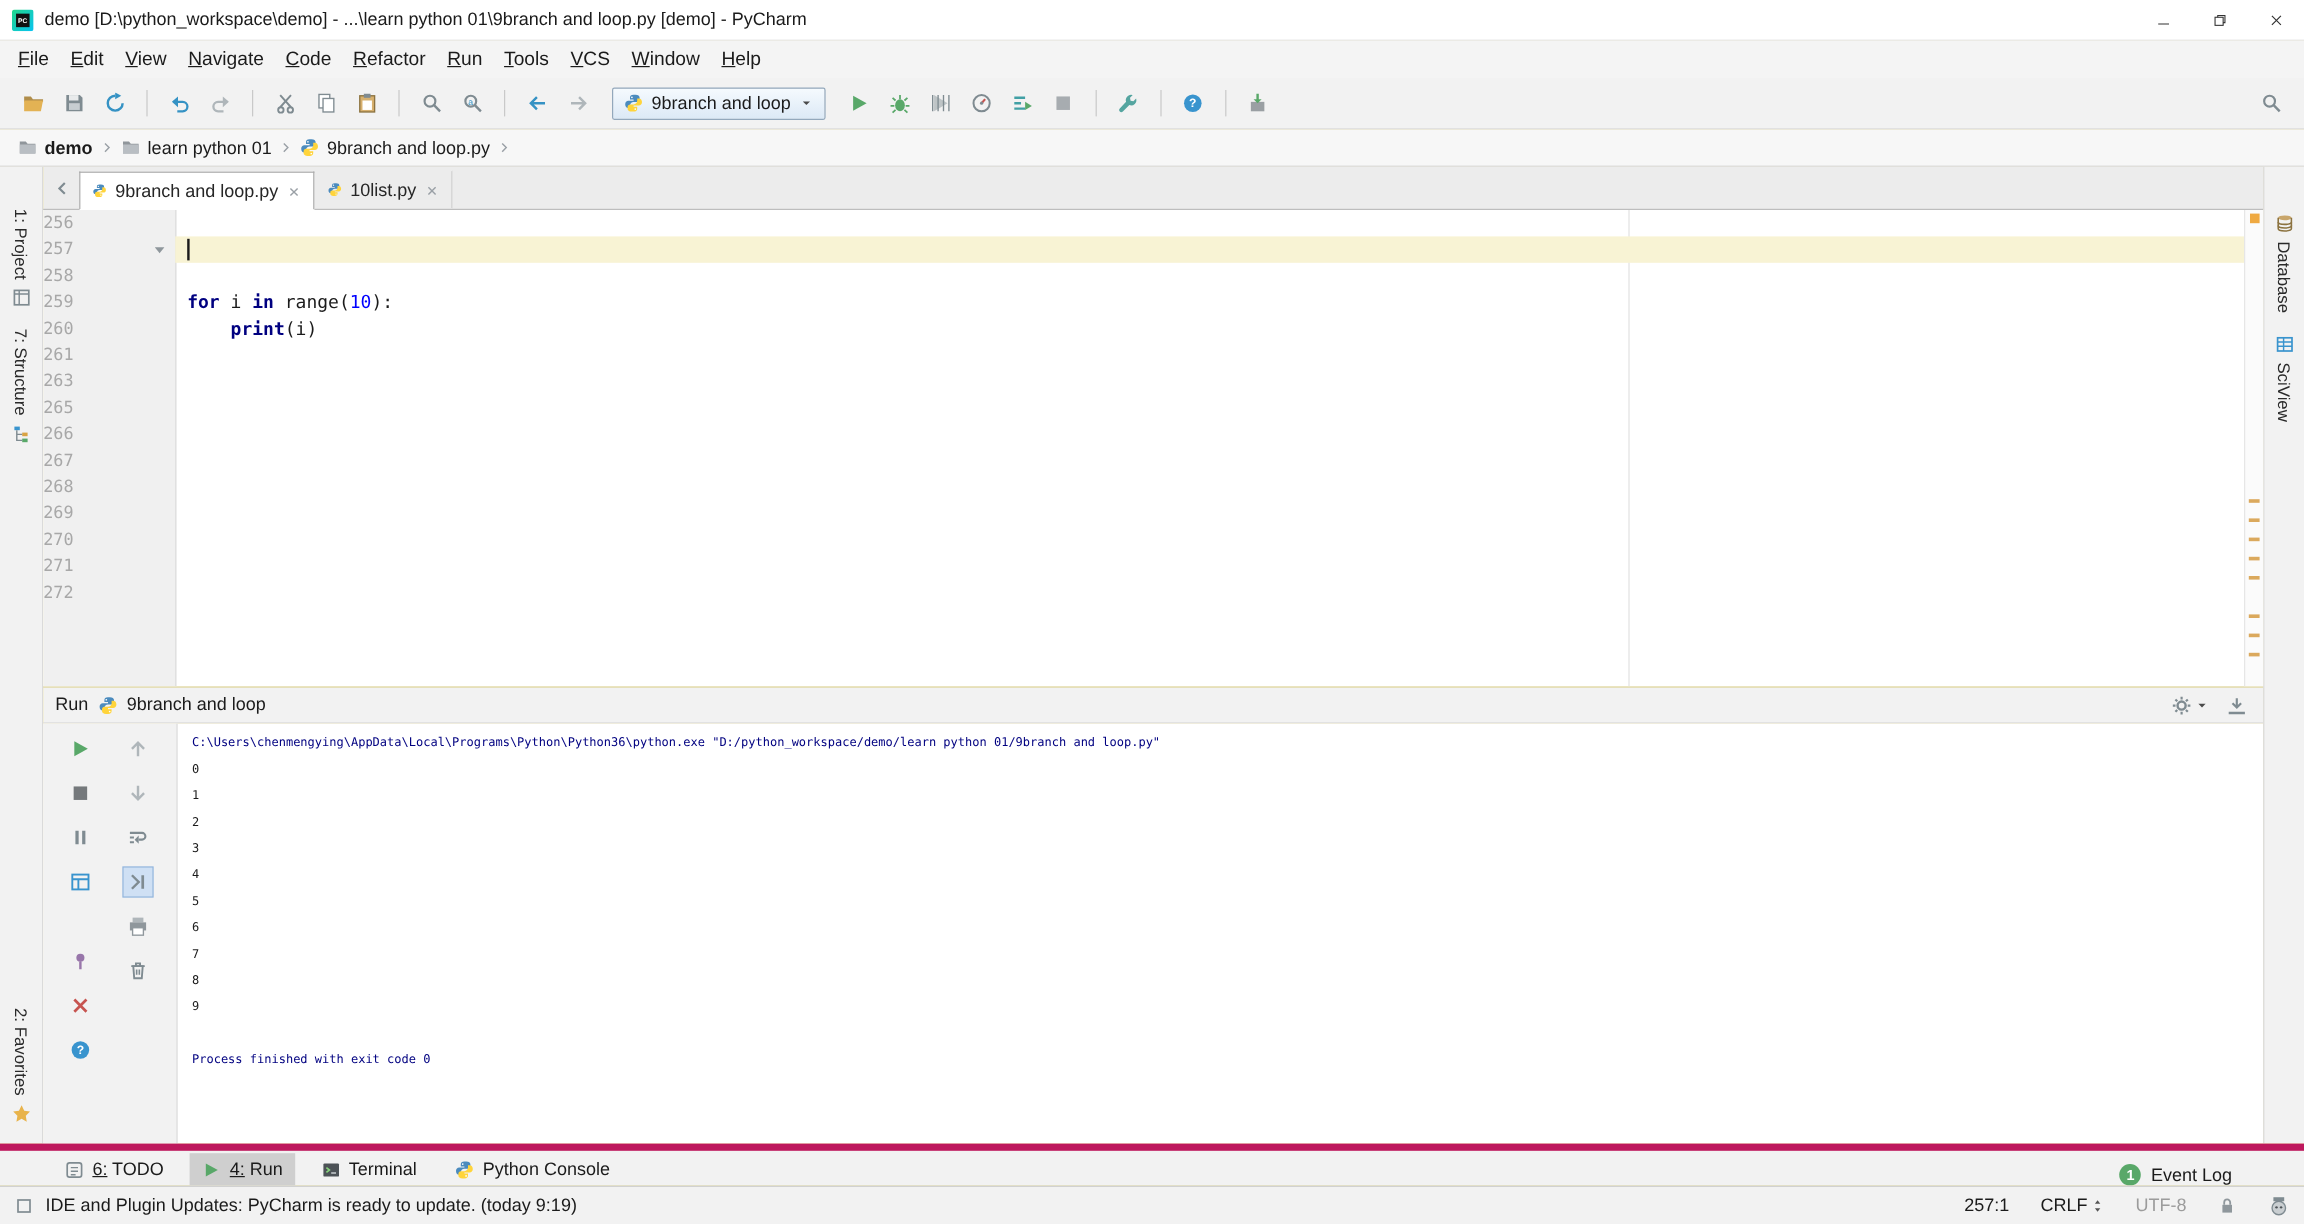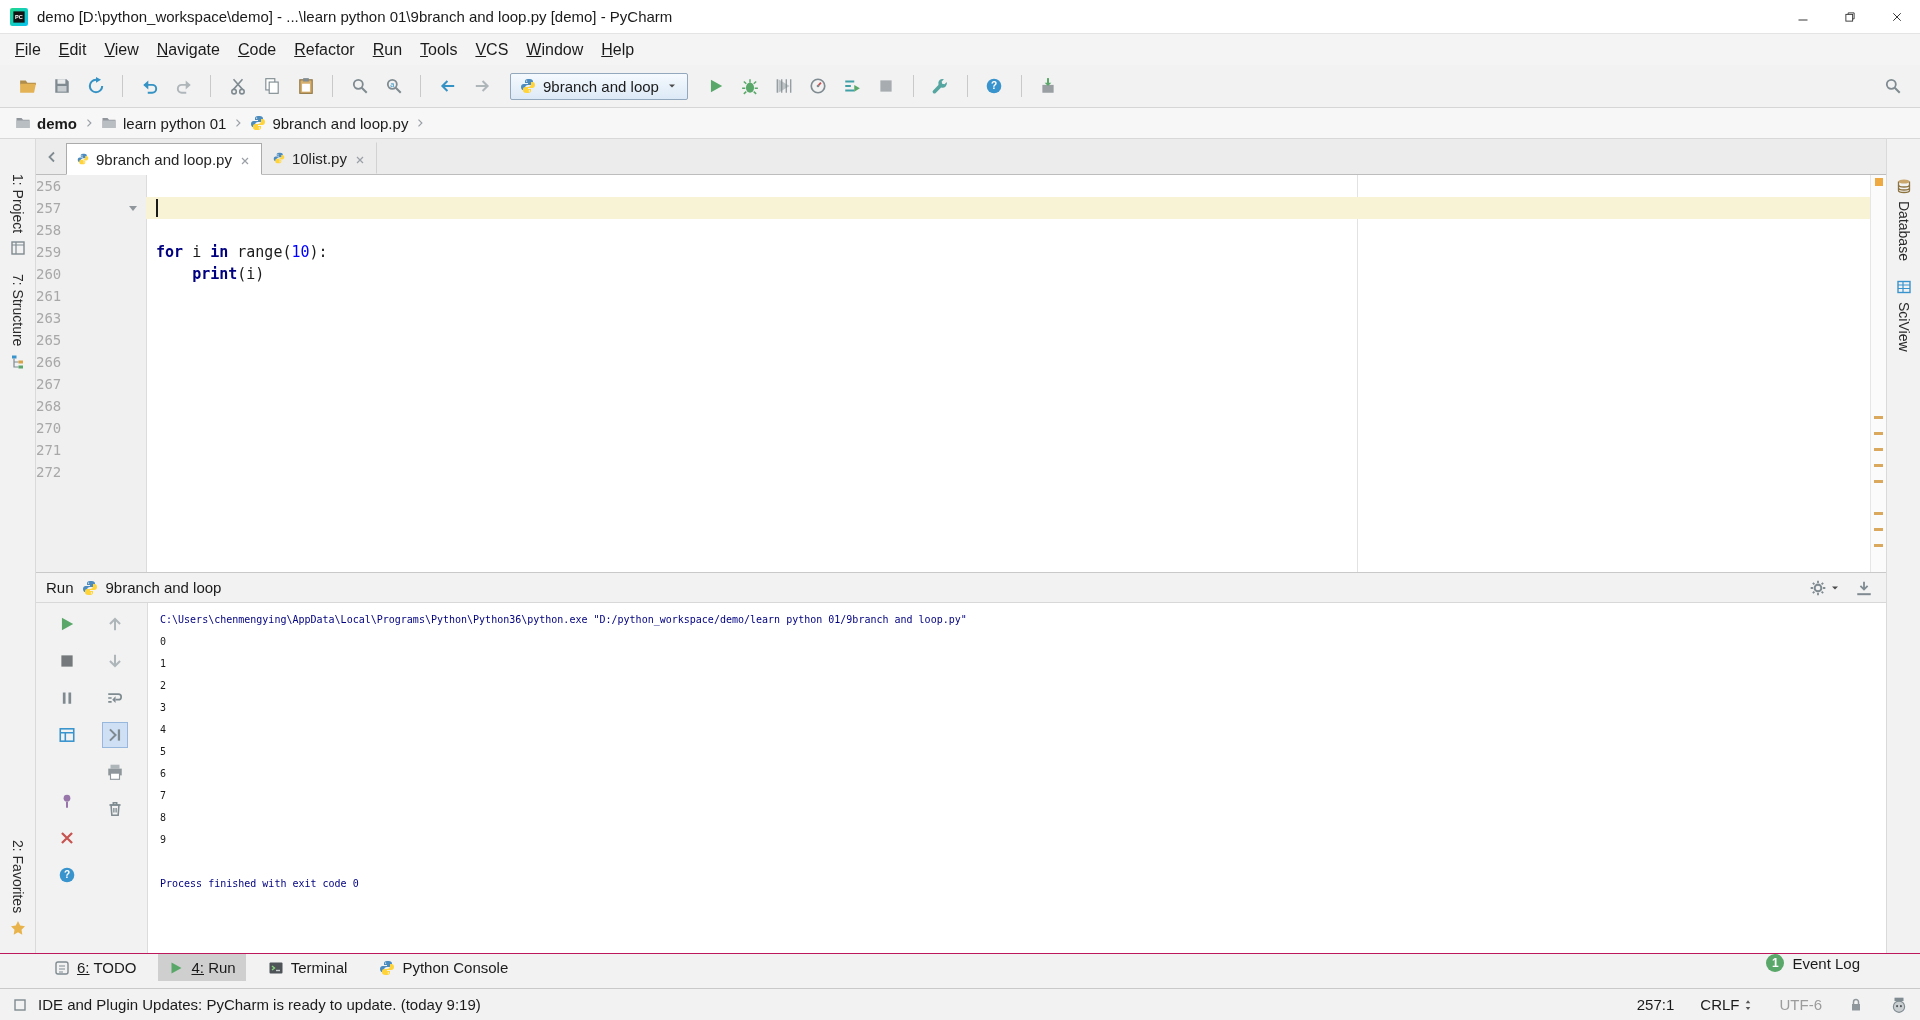--- a/index.html
+++ b/index.html
@@ -71,21 +71,21 @@
 .run-body{flex:1;display:flex;min-height:0;background:#fff}
 .run-toolbar{width:112px;background:#f2f2f2;border-right:1px solid #dcdcdc;display:flex;gap:2px;padding:8px 0 0 8px;flex:0 0 auto}
 .rt-col{display:flex;flex-direction:column;gap:11px;width:46px;align-items:center}
 .rt-btn{width:26px;height:26px;display:flex;align-items:center;justify-content:center;border:1px solid transparent}
 .rt-btn.active{background:#cfe0f4;border:1px solid #97b7dc}
 .rt-spacer{height:18px}
 .console{flex:1;padding:6px 8px 0 12px;font-family:"DejaVu Sans Mono","Liberation Mono",monospace;font-size:10px;overflow:hidden}
 .console-line{height:22px;line-height:22px;white-space:pre;color:#1b1b1b}
 .console-line.sys{color:var(--sys,#000080)}
 
-.bottombar{height:35px;background:#f2f2f2;border-top:1px solid #be185d;display:flex;align-items:flex-start;padding:0 14px 0 44px;font-size:15px;flex:0 0 auto}
+.bottombar{height:35px;background:#f2f2f2;border-top:6px solid #be185d;display:flex;align-items:flex-end;padding:0 14px 0 44px;font-size:15px;flex:0 0 auto}
 .bb-btn{display:flex;align-items:center;gap:7px;padding:5px 10px;margin-right:12px;white-space:nowrap}
 .bb-btn.active{background:#cfcfcf}
 .bb-label.mn{display:inline-block}
 .bb-label.mn::first-letter{text-decoration:underline}
 .bb-right{margin-left:auto;display:flex;align-items:center;gap:8px;margin-right:46px}
 .badge{width:18px;height:18px;border-radius:50%;background:var(--green,#59a869);color:#fff;font-size:12px;font-weight:bold;display:flex;align-items:center;justify-content:center}
 
 .statusbar{height:32px;background:#f2f2f2;border-top:1px solid #c9c9c9;display:flex;align-items:center;gap:10px;padding:0 12px;font-size:15px;flex:0 0 auto}
 .sb-right{margin-left:auto;display:flex;align-items:center;gap:26px}
 .sb-item{display:flex;align-items:center;gap:2px;white-space:nowrap}
@@ -529,20 +529,25 @@
               <span class="fold"></span>
               <span class="code"></span>
             </div>
             <div class="ed-row">
               <span class="gut">267</span>
               <span class="fold"></span>
               <span class="code"></span>
             </div>
             <div class="ed-row">
               <span class="gut">268</span>
+              <span class="fold"></span>
+              <span class="code"></span>
+            </div>
+            <div class="ed-row">
+              <span class="gut">269</span>
               <span class="fold"></span>
               <span class="code"></span>
             </div>
             <div class="ed-row">
               <span class="gut">270</span>
               <span class="fold"></span>
               <span class="code"></span>
             </div>
             <div class="ed-row">
               <span class="gut">271</span>
@@ -812,21 +817,21 @@
     <span class="sb-right">
       <span class="sb-item">257:1</span>
       <span class="sb-item">
         <span>CRLF</span>
         <span class="icon sm">
             <svg viewBox="0 0 16 16">
               <path fill="#555" d="M8 1.5l3 4H5zM8 14.5l3-4H5z"></path>
             </svg>
           </span>
       </span>
-      <span class="sb-item sb-dim">UTF-6</span>
+      <span class="sb-item sb-dim">UTF-8</span>
       <span class="icon sm2">
           <svg viewBox="0 0 16 16">
             <rect x="4" y="7" width="8" height="6.5" fill="#8f979c"></rect>
             <path d="M5.5 7V5a2.5 2.5 0 0 1 5 0v2" fill="none" stroke="#8f979c" stroke-width="1.5"></path>
           </svg>
         </span>
       <span class="icon">
           <svg viewBox="0 0 16 16">
             <circle cx="8" cy="9.5" r="5" fill="#c9ced1" stroke="#7f8b91"></circle>
             <rect x="4" y="1.5" width="8" height="3" fill="#7f8b91"></rect>

